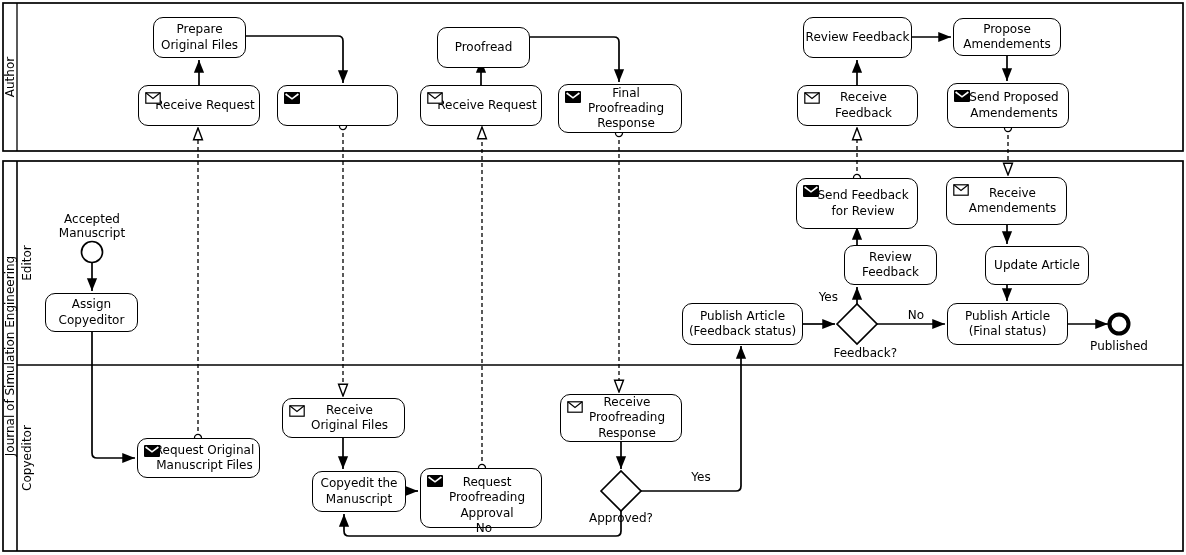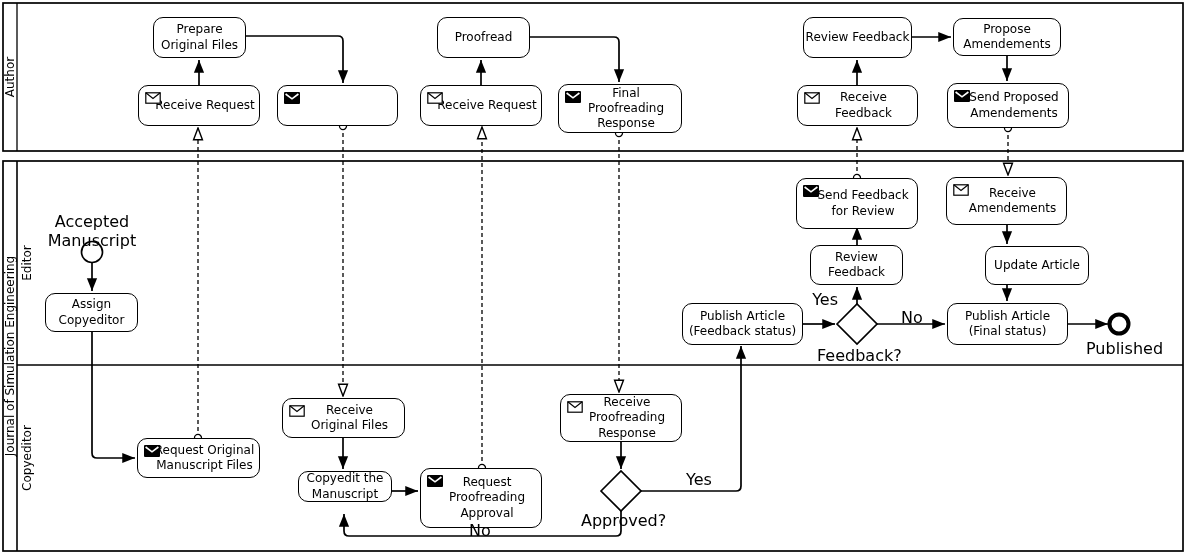--- a/index.html
+++ b/index.html
@@ -20,22 +20,22 @@
     display:flex; align-items:center; justify-content:center;
     font-size:12px; line-height:1.26; text-align:center;
   }
   .task-label{white-space:pre-line;}
   .task.msg-task .task-label{padding-left:12px;}
   .msg-icon{position:absolute; left:6px; top:6px; width:16px; height:12px;}
   .vlabel{
     position:absolute; height:16px; display:flex; align-items:center; justify-content:center;
     transform:rotate(-90deg); font-size:12px; white-space:nowrap;
   }
-  .flabel{position:absolute; font-size:16px; text-align:center; white-space:pre-line;}
-  .flabel.left-align{text-align:left;}
+  .flabel{position:absolute; font-size:12px; text-align:center; white-space:pre-line;}
+  .flabel.left-align{text-align:center;}
   .flabel.right-align{text-align:right;}
 </style>
 </head>
 <body>
 
 <div id="canvas">
 
   <svg class="layer" width="1186" height="555" viewBox="0 0 1186 555">
     <defs>
       <marker id="arrow" viewBox="0 0 12 10" refX="11" refY="5" markerWidth="9" markerHeight="8" orient="auto-start-reverse">
@@ -108,21 +108,21 @@
           <path d="M0.8,0.8 L8,6.4 L15.2,0.8" fill="none" stroke="#000" stroke-width="1.2"></path>
         </svg></span>
     <span class="task-label">Receive Request</span>
   </div>
   <div class="task msg-task" style="left:277px;top:85px;width:121px;height:41px">
     <span class="msg-icon"><svg width="16" height="12" viewBox="0 0 16 12">
           <rect x="0" y="0" width="16" height="12" rx="1" fill="#000"></rect>
           <path d="M1.6,2 L8,6.8 L14.4,2" fill="none" stroke="#fff" stroke-width="1.6"></path>
         </svg></span>
   </div>
-  <div class="task" style="left:437px;top:17px;width:93px;height:41px">
+  <div class="task" style="left:437px;top:27px;width:93px;height:41px">
     <span class="task-label">Proofread</span>
   </div>
   <div class="task msg-task" style="left:420px;top:85px;width:122px;height:41px">
     <span class="msg-icon"><svg width="16" height="12" viewBox="0 0 16 12">
           <rect x="0.8" y="0.8" width="14.4" height="10.4" fill="#fff" stroke="#000" stroke-width="1.2"></rect>
           <path d="M0.8,0.8 L8,6.4 L15.2,0.8" fill="none" stroke="#000" stroke-width="1.2"></path>
         </svg></span>
     <span class="task-label">Receive Request</span>
   </div>
   <div class="task msg-task" style="left:558px;top:84px;width:124px;height:49px">
@@ -171,21 +171,21 @@
 for Review</span>
   </div>
   <div class="task msg-task" style="left:946px;top:177px;width:121px;height:48px">
     <span class="msg-icon"><svg width="16" height="12" viewBox="0 0 16 12">
           <rect x="0.8" y="0.8" width="14.4" height="10.4" fill="#fff" stroke="#000" stroke-width="1.2"></rect>
           <path d="M0.8,0.8 L8,6.4 L15.2,0.8" fill="none" stroke="#000" stroke-width="1.2"></path>
         </svg></span>
     <span class="task-label">Receive
 Amendements</span>
   </div>
-  <div class="task" style="left:810px;top:245px;width:93px;height:40px">
+  <div class="task" style="left:844px;top:245px;width:93px;height:40px">
     <span class="task-label">Review
 Feedback</span>
   </div>
   <div class="task" style="left:985px;top:246px;width:104px;height:39px">
     <span class="task-label">Update Article</span>
   </div>
   <div class="task" style="left:682px;top:303px;width:121px;height:42px">
     <span class="task-label">Publish Article
 (Feedback status)</span>
   </div>
@@ -203,21 +203,21 @@
 Manuscript Files</span>
   </div>
   <div class="task msg-task" style="left:282px;top:398px;width:123px;height:40px">
     <span class="msg-icon"><svg width="16" height="12" viewBox="0 0 16 12">
           <rect x="0.8" y="0.8" width="14.4" height="10.4" fill="#fff" stroke="#000" stroke-width="1.2"></rect>
           <path d="M0.8,0.8 L8,6.4 L15.2,0.8" fill="none" stroke="#000" stroke-width="1.2"></path>
         </svg></span>
     <span class="task-label">Receive
 Original Files</span>
   </div>
-  <div class="task" style="left:298px;top:471px;width:94px;height:31px">
+  <div class="task" style="left:312px;top:471px;width:94px;height:41px">
     <span class="task-label">Copyedit the
 Manuscript</span>
   </div>
   <div class="task msg-task" style="left:420px;top:468px;width:122px;height:60px">
     <span class="msg-icon"><svg width="16" height="12" viewBox="0 0 16 12">
           <rect x="0" y="0" width="16" height="12" rx="1" fill="#000"></rect>
           <path d="M1.6,2 L8,6.8 L14.4,2" fill="none" stroke="#fff" stroke-width="1.6"></path>
         </svg></span>
     <span class="task-label">Request
 Proofreading

